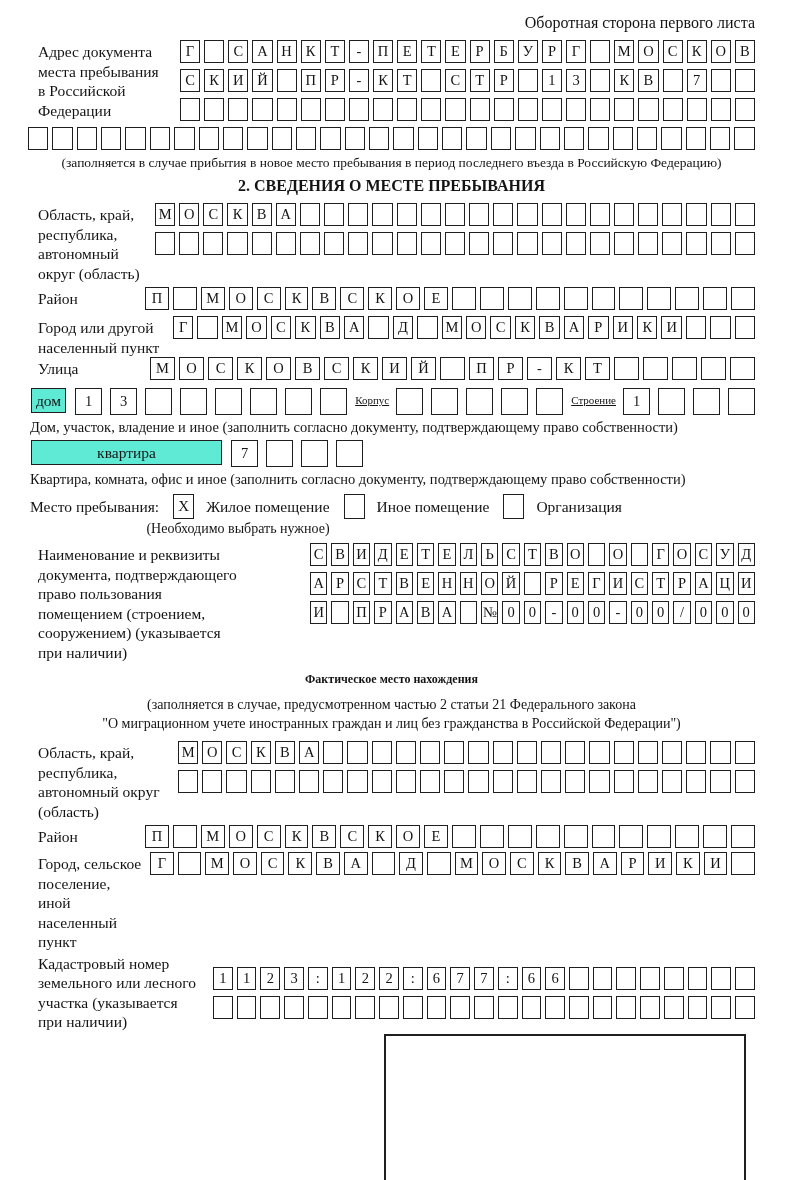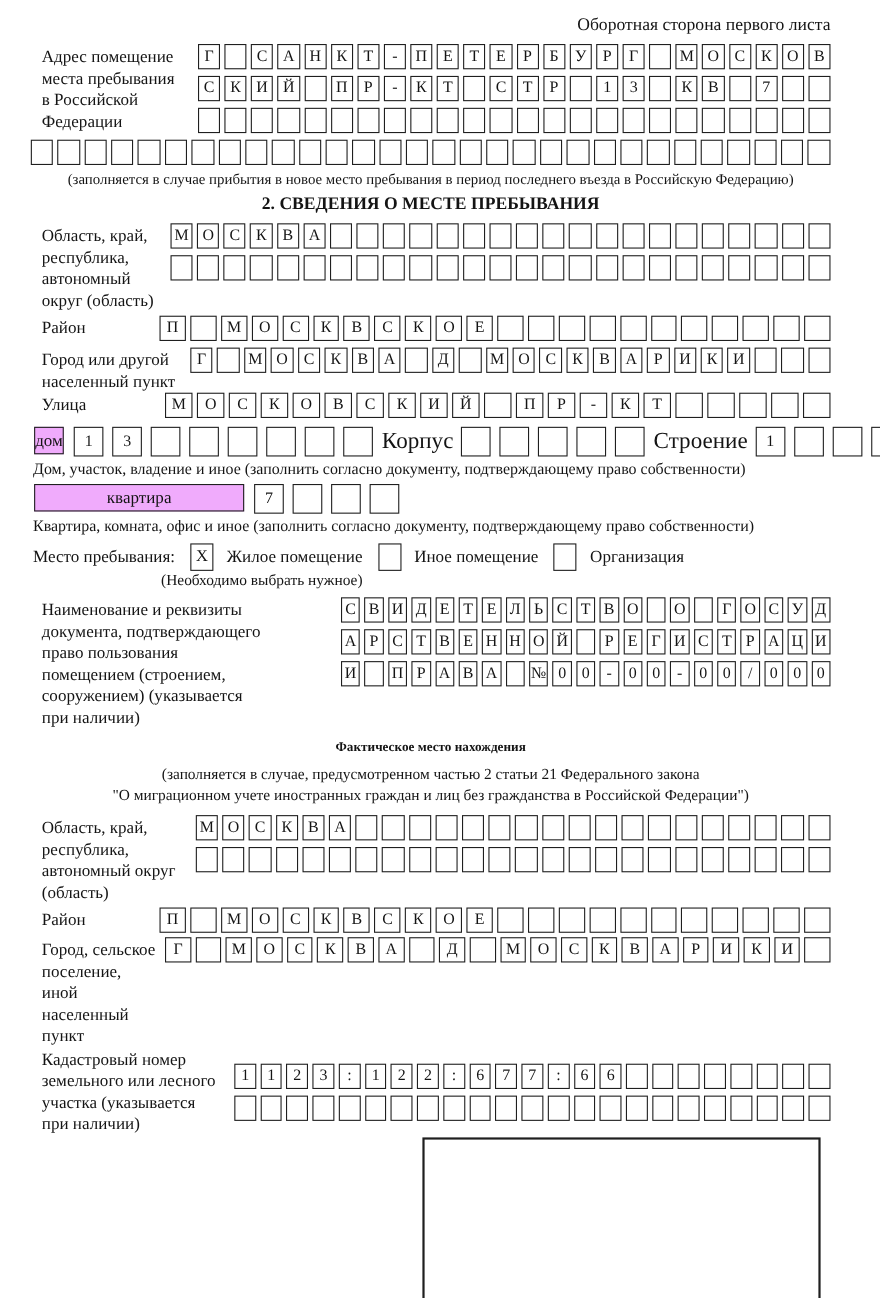--- a/index.html
+++ b/index.html
@@ -37,25 +37,25 @@
   .cells.fixed .cell:last-child{margin-right:0;}
 
   .note{font-size:13.5px;line-height:17px;}
   .note.center{text-align:center;margin:4px 0 2px 0;}
   .h2{font-size:16px;font-weight:bold;text-align:center;margin:6px 0 8px 0;}
 
   .mb6{margin-bottom:6px;} .mb4{margin-bottom:4px;} .mb8{margin-bottom:8px;}
 
   .labelbox{
     border:1.6px solid #1f1f1f;height:25px;display:flex;align-items:center;justify-content:center;
-    font-size:15.5px;background:#f0abfc;box-sizing:border-box;
+    font-size:15.5px;background:#5eead4;box-sizing:border-box;
   }
   .dom-box{width:166px;margin-left:3px;margin-right:9px;}
   .kv-box{width:191px;margin-left:3px;margin-right:9px;}
-  .inline-lbl{font-size:21px;line-height:25px;margin:0 7px 0 8px;}
+  .inline-lbl{font-size:11px;line-height:25px;margin:0 7px 0 8px;text-decoration:underline;}
   .smallnote{font-size:14.5px;line-height:18px;margin:3px 0 4px 2px;}
 
   .mesto{align-items:center;margin:6px 0 2px 2px;font-size:15.5px;}
   .chk{
     width:19px;height:23px;border:1.6px solid #1f1f1f;display:inline-flex;
     align-items:center;justify-content:center;font-size:15px;margin:0 12px 0 14px;flex:0 0 auto;
   }
   .mesto-note{text-align:center;font-size:14px;margin:2px 0 6px 0;width:420px;}
 
   .fact-title{font-size:12px;font-weight:bold;text-align:center;margin:10px 0 8px 0;}
@@ -68,21 +68,21 @@
 </style>
 </head>
 <body>
 
 <div class="page">
 
   <div class="top-note">Оборотная сторона первого листа</div>
 
   <div class="frow">
     <div class="lbl w-adr">
-        <div>Адрес помещение</div>
+        <div>Адрес документа</div>
         <div>места пребывания</div>
         <div>в Российской</div>
         <div>Федерации</div>
       </div>
     <div class="rows">
       <div class="cells">
           <span class="cell">Г</span>
           <span class="cell"></span>
           <span class="cell">С</span>
           <span class="cell">А</span>

